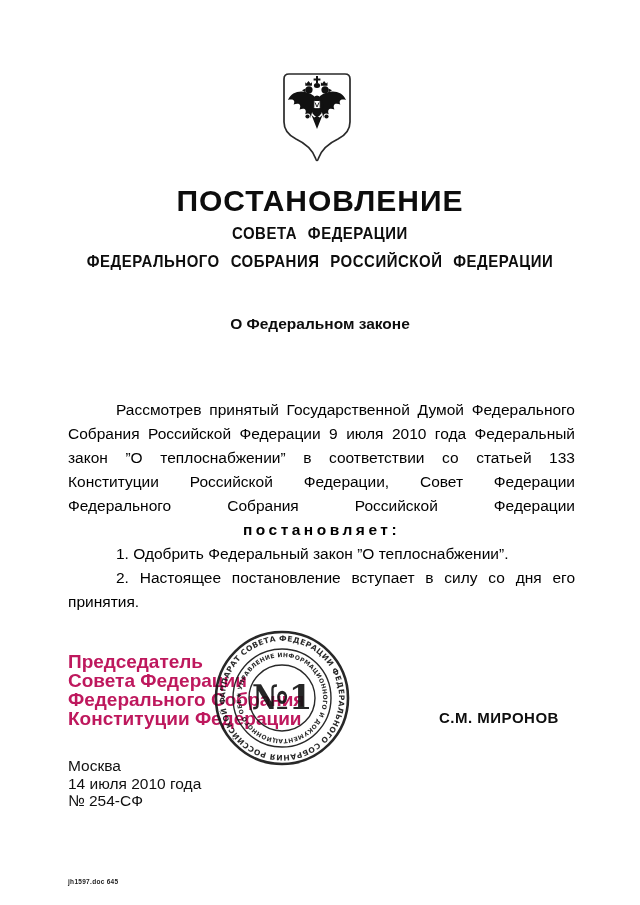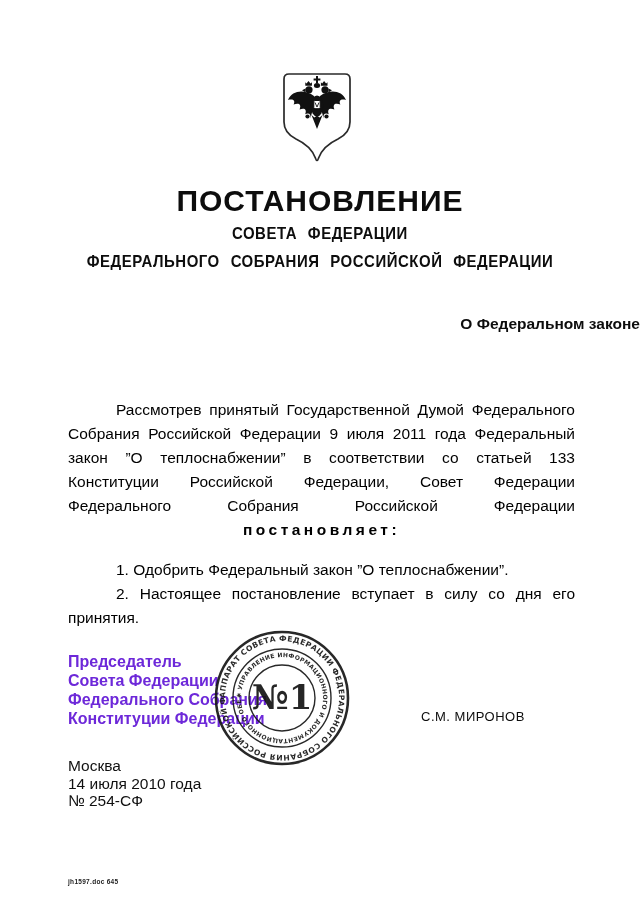--- a/index.html
+++ b/index.html
@@ -12,34 +12,34 @@
   
   .crest{position:absolute;left:281px;top:72px;width:72px;height:92px;}
   
   .title-block{position:absolute;top:186px;left:0;width:640px;text-align:center;}
   .doc-type{font-size:30px;font-weight:700;letter-spacing:1px;line-height:30px;color:#0d0d0d;}
   .org-line{margin-top:8px;}
   .cond{display:inline-block;white-space:nowrap;font-weight:700;font-size:17px;
         letter-spacing:0.6px;word-spacing:7px;transform:scaleX(0.88);transform-origin:50% 50%;
         color:#0d0d0d;}
   
-  .subject{position:absolute;top:314px;left:0;width:640px;text-align:right;
+  .subject{position:absolute;top:314px;left:0;width:640px;text-align:center;
            font-weight:700;font-size:15.5px;line-height:19px;color:#0d0d0d;}
   
   .main-text{position:absolute;top:398px;left:68px;width:507px;
              font-size:15.5px;line-height:24px;color:#000000;}
   .jline{text-align:justify;text-align-last:justify;}
   .indent{text-indent:48px;}
   .resolves{font-weight:700;letter-spacing:3.5px;text-align:center;}
-  .items{margin-top:16px;}
+  .items{margin-top:0;}
   
   .sign-block{position:absolute;top:652px;left:68px;font-weight:700;
-              font-size:16px;line-height:19px;color:#6d28d9;}
-  .sign-name{position:absolute;top:709px;left:421px;font-weight:400;
-             font-size:13px;letter-spacing:0.5px;color:#0d0d0d;}
+              font-size:19px;line-height:19px;color:#be185d;}
+  .sign-name{position:absolute;top:709px;left:439px;font-weight:700;
+             font-size:15px;letter-spacing:0.5px;color:#0d0d0d;}
   
   .seal{position:absolute;left:211px;top:627px;width:142px;height:142px;opacity:0.92;}
   
   .date-block{position:absolute;top:757px;left:68px;font-size:15.5px;line-height:17.5px;color:#101010;}
   
   .footer-note{position:absolute;top:878px;left:68px;font-size:6.5px;font-weight:700;
                color:#222;letter-spacing:0.3px;}
 </style>
 </head>
 <body>
@@ -91,21 +91,21 @@
       <span class="cond">ФЕДЕРАЛЬНОГО СОБРАНИЯ РОССИЙСКОЙ ФЕДЕРАЦИИ</span>
     </div>
   </div>
 
   <div class="subject">
     <div>О Федеральном законе</div>
   </div>
 
   <div class="main-text">
     <div class="jline indent">Рассмотрев принятый Государственной Думой Федерального</div>
-    <div class="jline">Собрания Российской Федерации 9 июля 2011 года Федеральный</div>
+    <div class="jline">Собрания Российской Федерации 9 июля 2010 года Федеральный</div>
     <div class="jline">закон ”О теплоснабжении” в соответствии со статьей 133</div>
     <div class="jline">Конституции Российской Федерации, Совет Федерации</div>
     <div class="jline">Федерального Собрания Российской Федерации</div>
     <div class="resolves">постановляет:</div>
     <div class="items">
       <div class="indent">1. Одобрить Федеральный закон ”О теплоснабжении”.</div>
       <div class="jline indent">2. Настоящее постановление вступает в силу со дня его</div>
       <div>принятия.</div>
     </div>
   </div>

